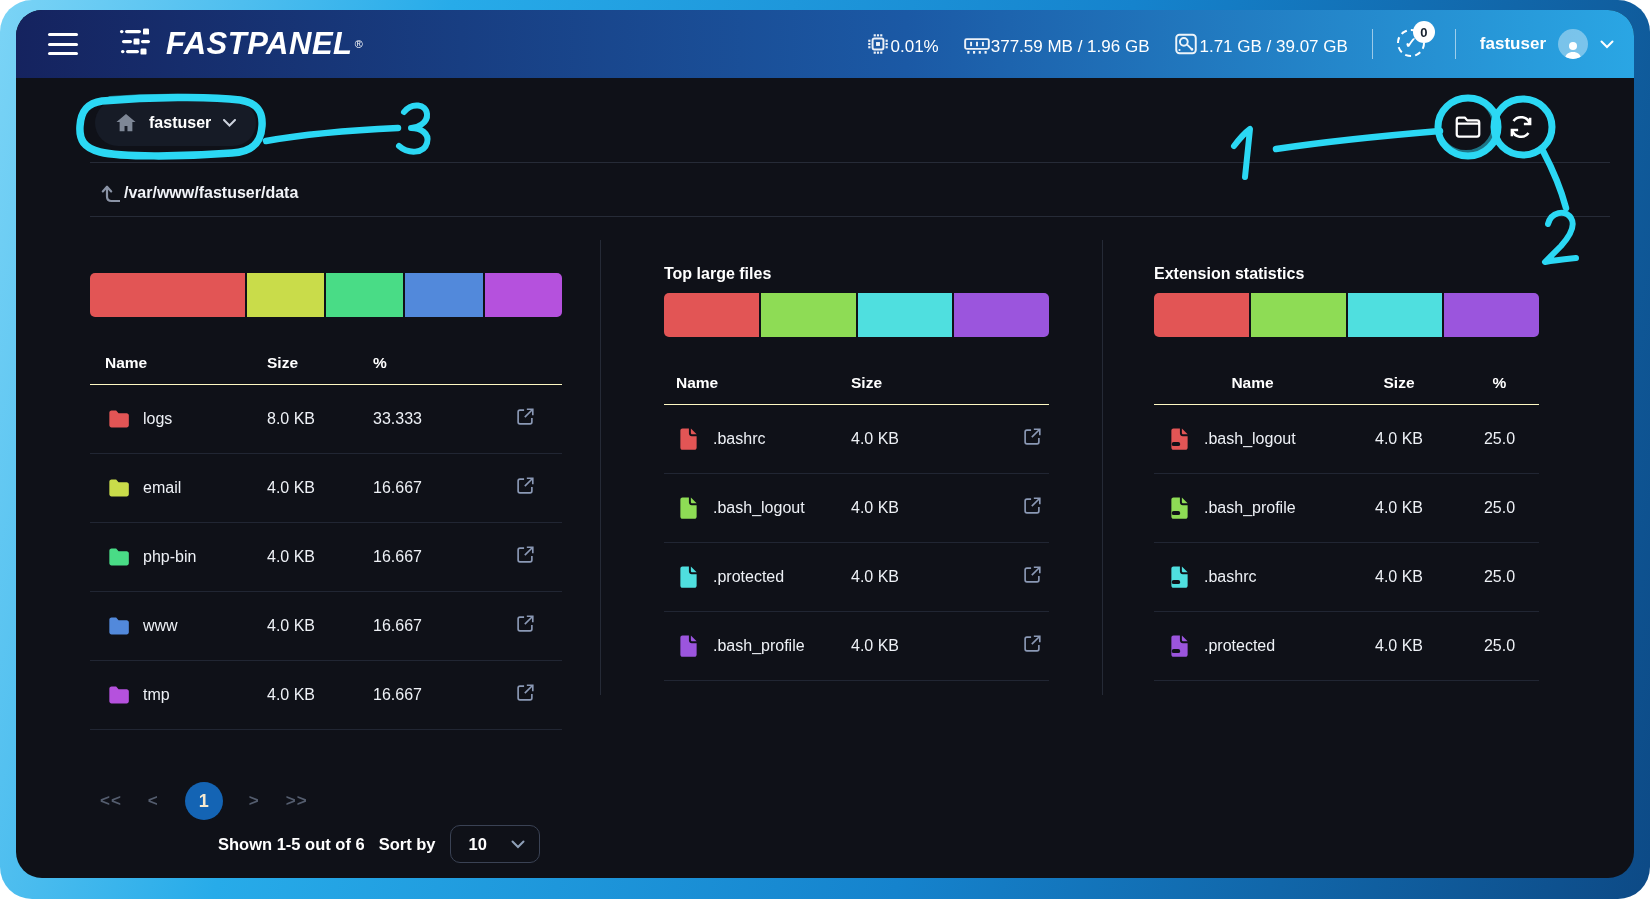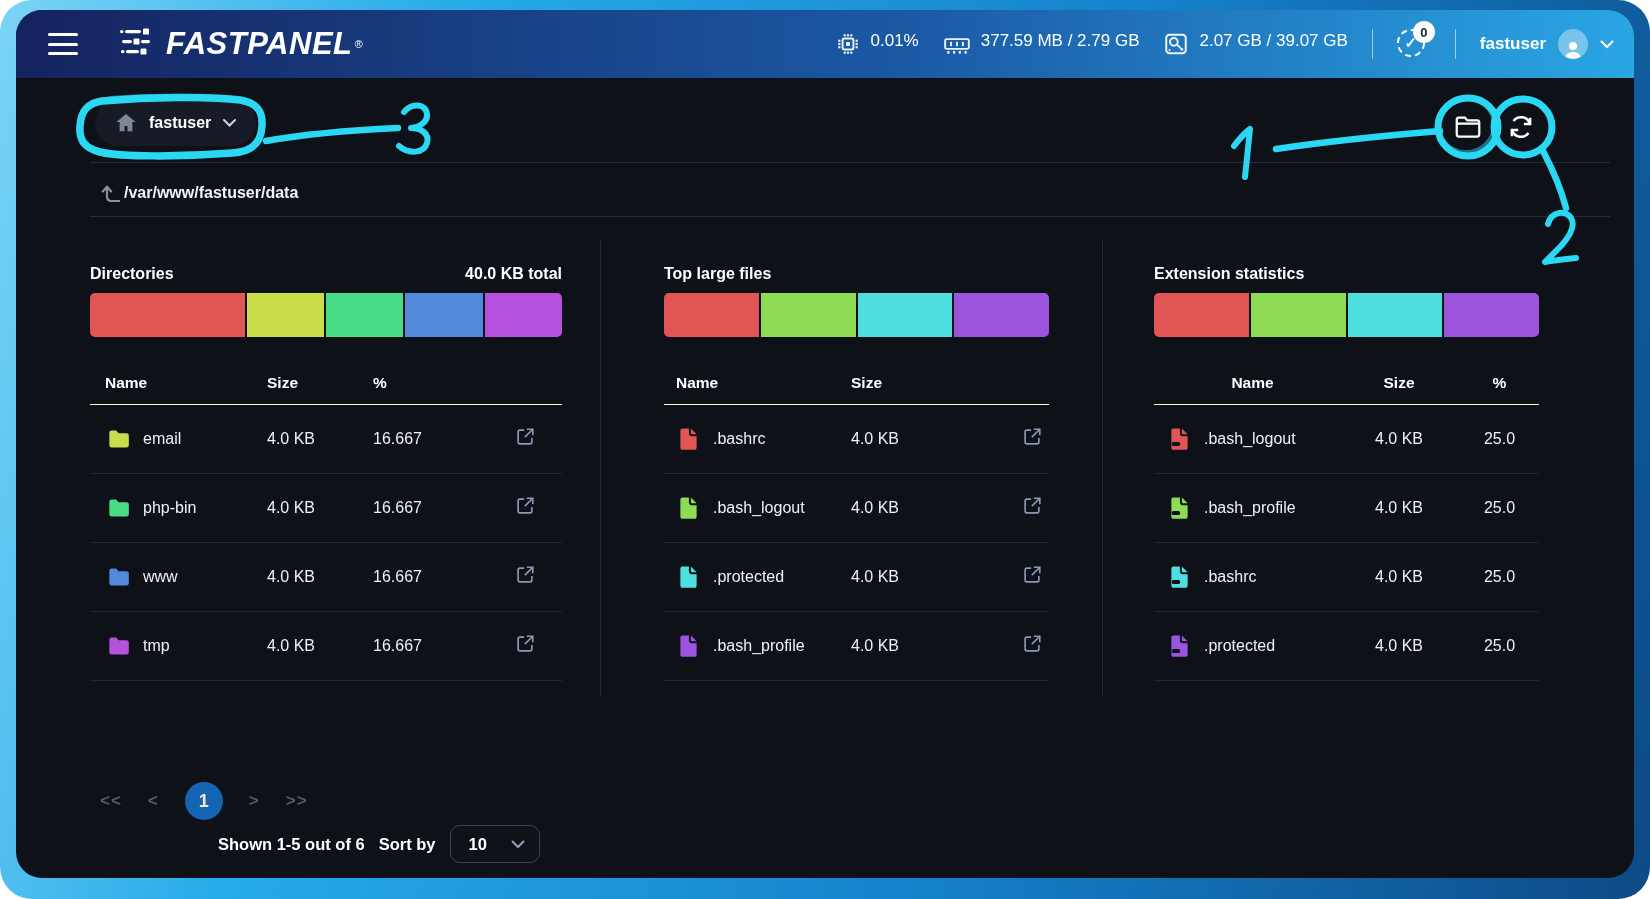--- a/index.html
+++ b/index.html
@@ -11,21 +11,21 @@
 
   
   .topbar { height:68px; background:linear-gradient(90deg,#15235f 0%,#1b59a5 55%,#2aa6e4 100%);
             display:flex; align-items:center; padding:0 20px 0 32px; color:#fff; }
   .burger { width:30px; height:22px; display:flex; flex-direction:column; justify-content:space-between; cursor:pointer; }
   .burger span { display:block; height:3px; background:#fff; border-radius:2px; }
   .logo { display:flex; align-items:flex-start; gap:12px; margin-left:40px; }
   .brand { font-size:31px; font-weight:800; font-style:italic; letter-spacing:.5px; line-height:34px; }
   .brand sup { font-size:11px; font-weight:400; vertical-align:top; margin-left:2px; }
   .stats { margin-left:auto; display:flex; align-items:center; gap:24px; font-size:17px; font-weight:500; }
-  .stat { display:flex; align-items:flex-start; gap:10px; }
+  .stat { display:flex; align-items:flex-end; }
   .stat svg { display:block; opacity:.92; }
   .vsep { width:1px; height:30px; background:rgba(255,255,255,.55); }
   .tasks { position:relative; width:34px; height:34px; }
   .tasks .ring { position:absolute; left:0; top:2px; width:28px; height:28px; border:2px dashed #fff; border-radius:50%;
                  display:flex; align-items:center; justify-content:center; font-size:15px; font-weight:700; }
   .badge { position:absolute; right:-4px; top:-6px; width:22px; height:22px; border-radius:50%; background:#fff;
            color:#17212e; font-size:13px; font-weight:700; display:flex; align-items:center; justify-content:center; }
   .userbox { display:flex; align-items:center; gap:12px; font-weight:700; }
   .avatar { width:30px; height:30px; border-radius:50%; background:rgba(255,255,255,.38);
             display:flex; align-items:flex-end; justify-content:center; overflow:hidden; }
@@ -135,31 +135,31 @@
                 <line x1="13" y1="10" x2="13" y2="14"></line>
                 <line x1="18.5" y1="10" x2="18.5" y2="14"></line>
               </g>
             <g stroke="#fff" stroke-width="2">
                 <line x1="5" y1="18.5" x2="5" y2="21"></line>
                 <line x1="10.3" y1="18.5" x2="10.3" y2="21"></line>
                 <line x1="15.6" y1="18.5" x2="15.6" y2="21"></line>
                 <line x1="21" y1="18.5" x2="21" y2="21"></line>
               </g>
           </svg>
-          <span>377.59 MB / 2.79 GB</span>
+          <span>377.59 MB / 1.96 GB</span>
         </div>
         <div class="stat">
           <svg width="26" height="26" viewBox="0 0 24 24">
             <rect x="3" y="3.5" width="18" height="17" rx="3" fill="none" stroke="#fff" stroke-width="1.8"></rect>
             <circle cx="10" cy="10" r="3.6" fill="none" stroke="#fff" stroke-width="1.8"></circle>
             <path d="M13 12.6 L17.5 17" stroke="#fff" stroke-width="1.8"></path>
             <circle cx="17.5" cy="17" r="1.2" fill="#fff"></circle>
               <circle cx="6" cy="17.5" r="1" fill="#fff"></circle>
           </svg>
-          <span>2.07 GB / 39.07 GB</span>
+          <span>1.71 GB / 39.07 GB</span>
         </div>
         <div class="vsep"></div>
         <div class="tasks">
           <span class="ring">✓</span>
           <span class="badge">0</span>
         </div>
         <div class="vsep"></div>
         <div class="userbox">
           <span>fastuser</span>
           <span class="avatar">
@@ -207,38 +207,48 @@
         <path d="M7 5.8 L2.8 10.4 M7 5.8 L11.2 10.4" fill="none" stroke="#8a93a5" stroke-width="2.2" stroke-linecap="round"></path>
       </svg>
       <span>/var/www/fastuser/data</span>
     </div>
     <div class="hr hr2"></div>
 
     <div class="vdiv vd1"></div>
     <div class="vdiv vd2"></div>
 
     <div class="panel col1 c1">
-      <div class="ptitle">
-        <span>Directories</span>
-        <span>40.0 KB total</span>
-      </div>
       <div class="bar">
         <div class="seg" style="background: rgb(226, 85, 85); flex-basis: 33.333%;"></div>
         <div class="seg" style="background: rgb(201, 220, 74); flex-basis: 16.667%;"></div>
         <div class="seg" style="background: rgb(73, 220, 134); flex-basis: 16.667%;"></div>
         <div class="seg" style="background: rgb(82, 137, 219); flex-basis: 16.667%;"></div>
         <div class="seg" style="background: rgb(181, 81, 221); flex-basis: 16.667%;"></div>
       </div>
       <div class="thead">
         <span>Name</span>
         <span>Size</span>
         <span>%</span>
         <span></span>
       </div>
 
+      <div class="trow">
+        <span class="namecell">
+            <svg class="ic" width="26" height="26" viewBox="0 0 24 24" style="fill: rgb(226, 85, 85);">
+              <path d="M4 6.2C4 5.1 4.9 4.2 6 4.2h4.3l2.2 2.4H20c1.1 0 2 .9 2 2v9.2c0 1.1-.9 2-2 2H6c-1.1 0-2-.9-2-2V6.2z"></path>
+            </svg>
+            <span>logs</span>
+          </span>
+        <span>8.0 KB</span>
+        <span>33.333</span>
+        <span class="lk"><svg width="22" height="22" viewBox="0 0 24 24">
+              <path d="M11 4.5 H6.5 C5 4.5 4.5 5 4.5 6.5 v11 c0 1.5.5 2 2 2 h11 c1.5 0 2-.5 2-2 V13" fill="none" stroke="#8b99b5" stroke-width="1.8"></path>
+              <path d="M14 3.5 h6.5 v6.5 M20.2 3.8 L11.8 12.2" fill="none" stroke="#8b99b5" stroke-width="1.8"></path>
+            </svg></span>
+      </div>
       <div class="trow">
         <span class="namecell">
             <svg class="ic" width="26" height="26" viewBox="0 0 24 24" style="fill: rgb(201, 220, 74);">
               <path d="M4 6.2C4 5.1 4.9 4.2 6 4.2h4.3l2.2 2.4H20c1.1 0 2 .9 2 2v9.2c0 1.1-.9 2-2 2H6c-1.1 0-2-.9-2-2V6.2z"></path>
             </svg>
             <span>email</span>
           </span>
         <span>4.0 KB</span>
         <span>16.667</span>
         <span class="lk"><svg width="22" height="22" viewBox="0 0 24 24">

